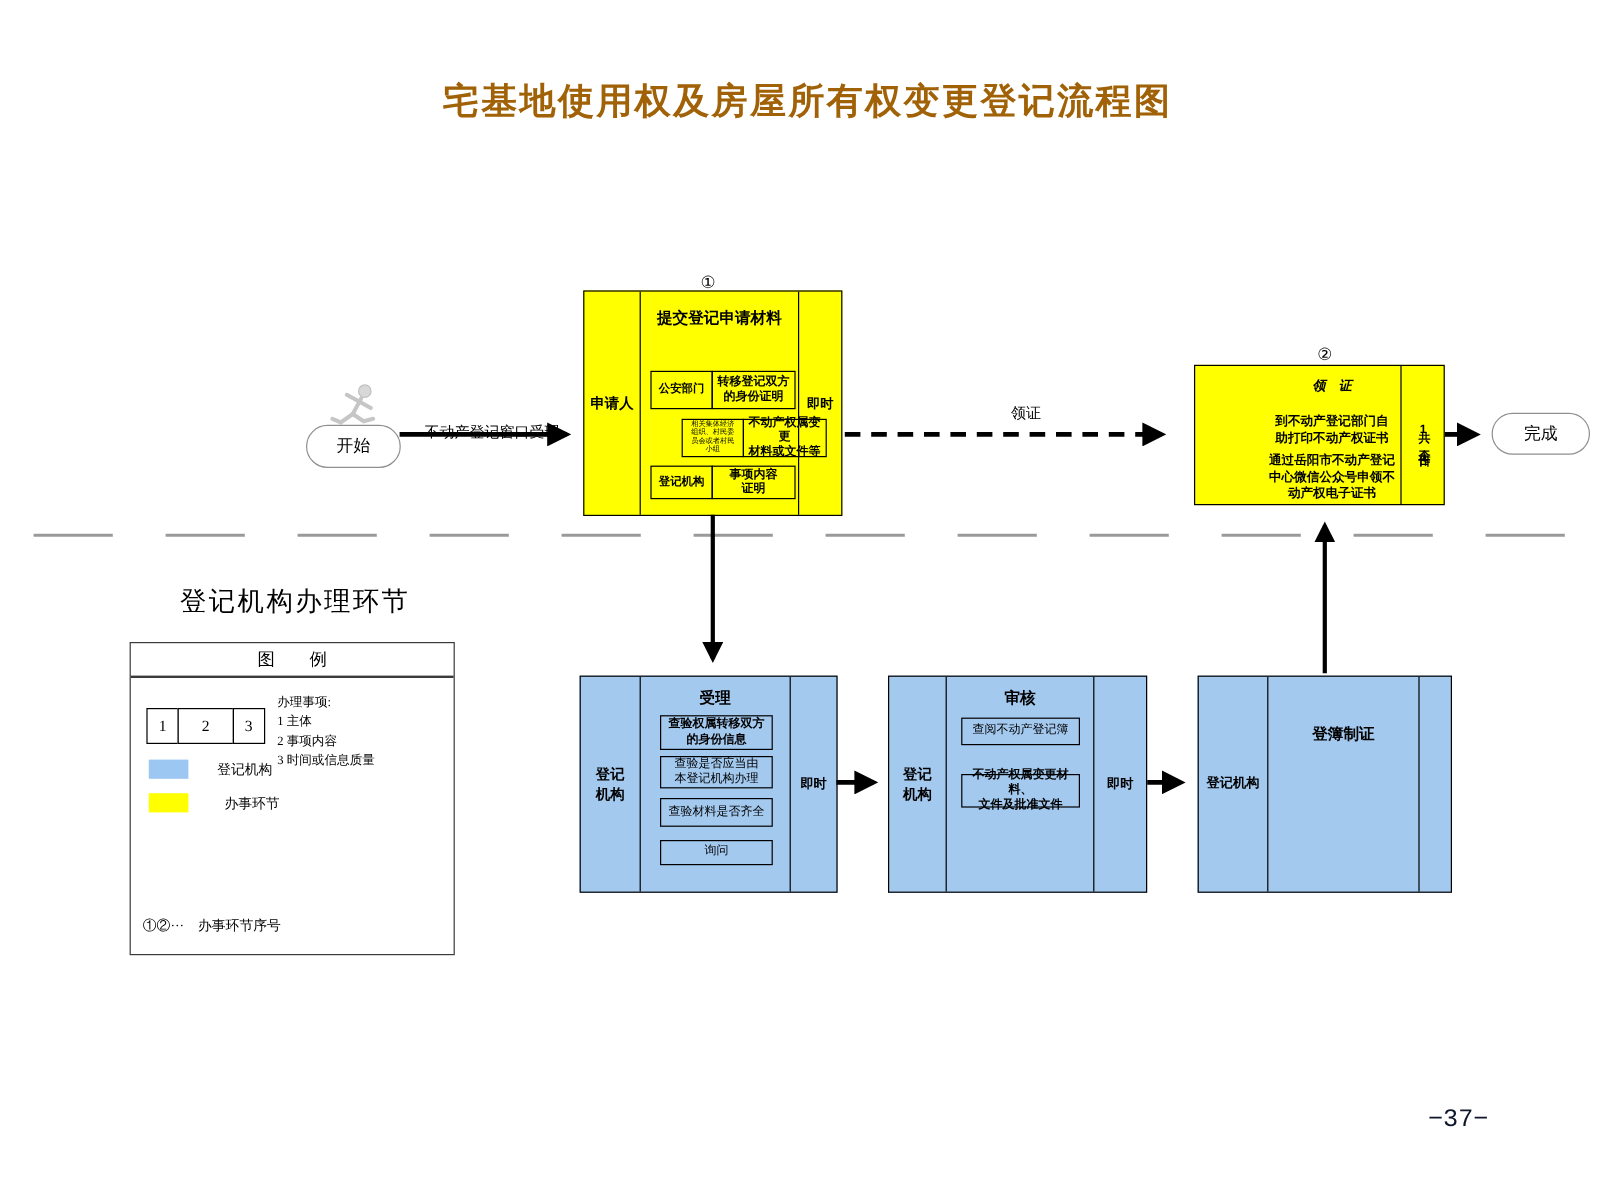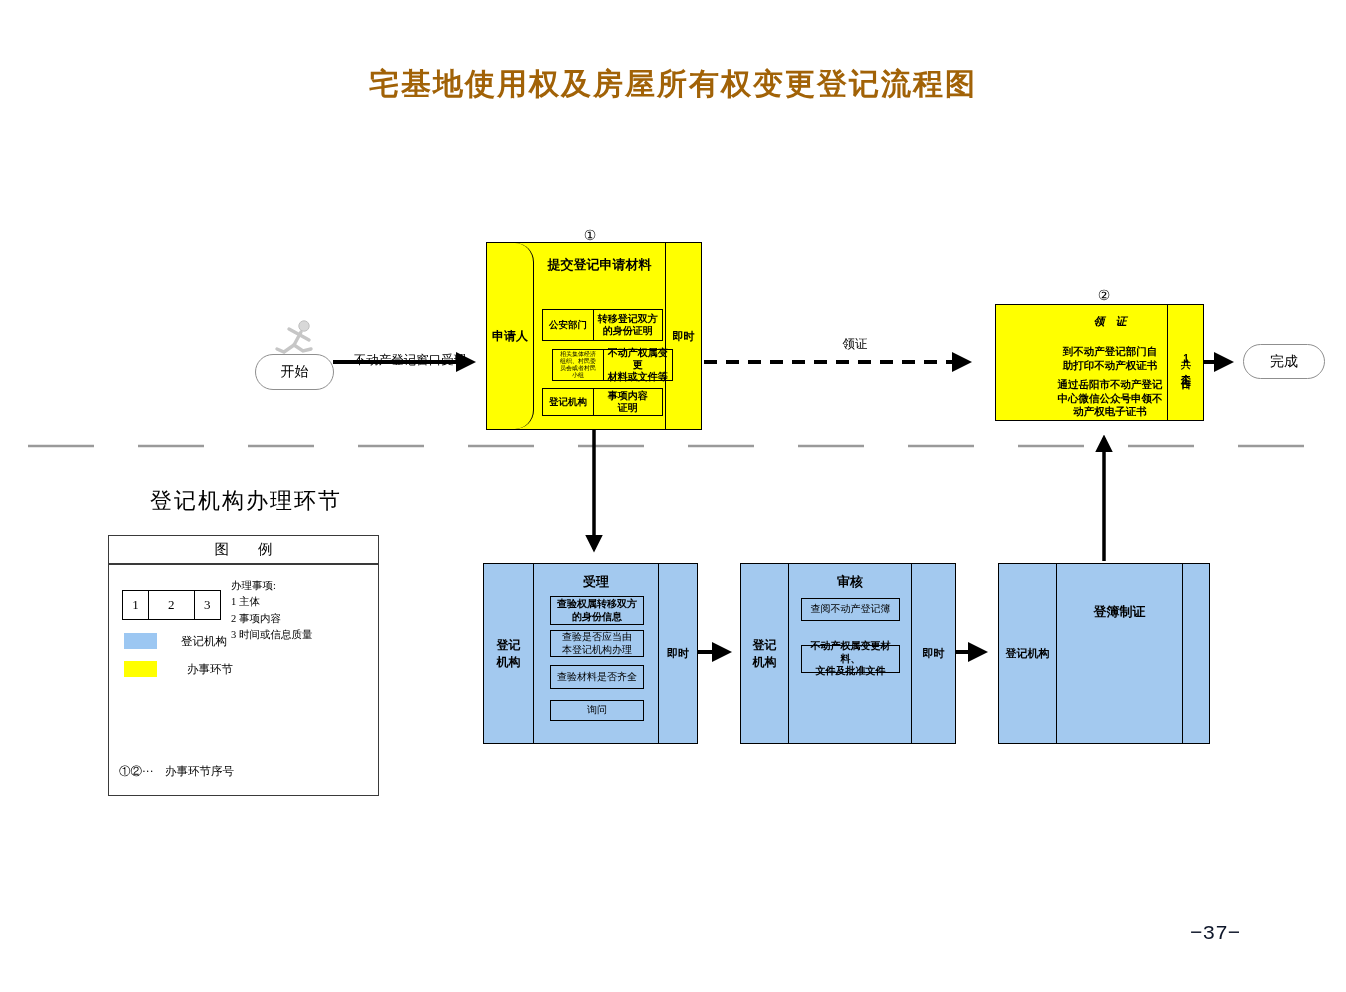--- a/index.html
+++ b/index.html
@@ -64,31 +64,31 @@
 
   <div class="abs pill center" style="left:255px;top:354px;width:77px;height:34px;">
     <span>开始</span>
   </div>
 
   <div class="abs flow-label" style="left:330px;top:332px;width:160px;margin-top:20px;">不动产登记窗口受理</div>
 
   <div class="abs seq-num" style="left:578px;top:227px;width:24px;">①</div>
 
   <div class="abs box-yellow" style="left:486px;top:242px;width:214px;height:186px;">
-    <div class="col-l center subject" style="width:46px;border-radius:19px;">申请人</div>
+    <div class="col-l center subject" style="width:46px;">申请人</div>
     <div class="col-r center" style="width:35px;font-weight:bold;font-size:11px;">即时</div>
     <div class="box-title" style="top:13px;left:48px;right:37px;">提交登记申请材料</div>
 
     <div class="cellrow" style="left:55px;top:66px;">
       <div class="cell" style="width:50px;height:30px;font-size:9.5px;font-weight:bold;">公安部门</div>
       <div class="cell ml" style="width:68px;height:30px;font-size:10px;font-weight:bold;">转移登记双方
 的身份证明</div>
     </div>
 
-    <div class="cellrow" style="left:45px;top:106px;padding-left:20px;">
+    <div class="cellrow" style="left:61px;top:106px;padding-left:20px;">
       <div class="cell ml" style="width:50px;height:30px;font-size:6px;line-height:1.2;">相关集体经济
 组织、村民委
 员会或者村民
 小组</div>
       <div class="cell ml" style="width:68px;height:30px;font-size:10px;font-weight:bold;">不动产权属变更
 材料或文件等</div>
     </div>
 
     <div class="cellrow" style="left:55px;top:145px;">
       <div class="cell" style="width:50px;height:26px;font-size:9.5px;font-weight:bold;">登记机构</div>

